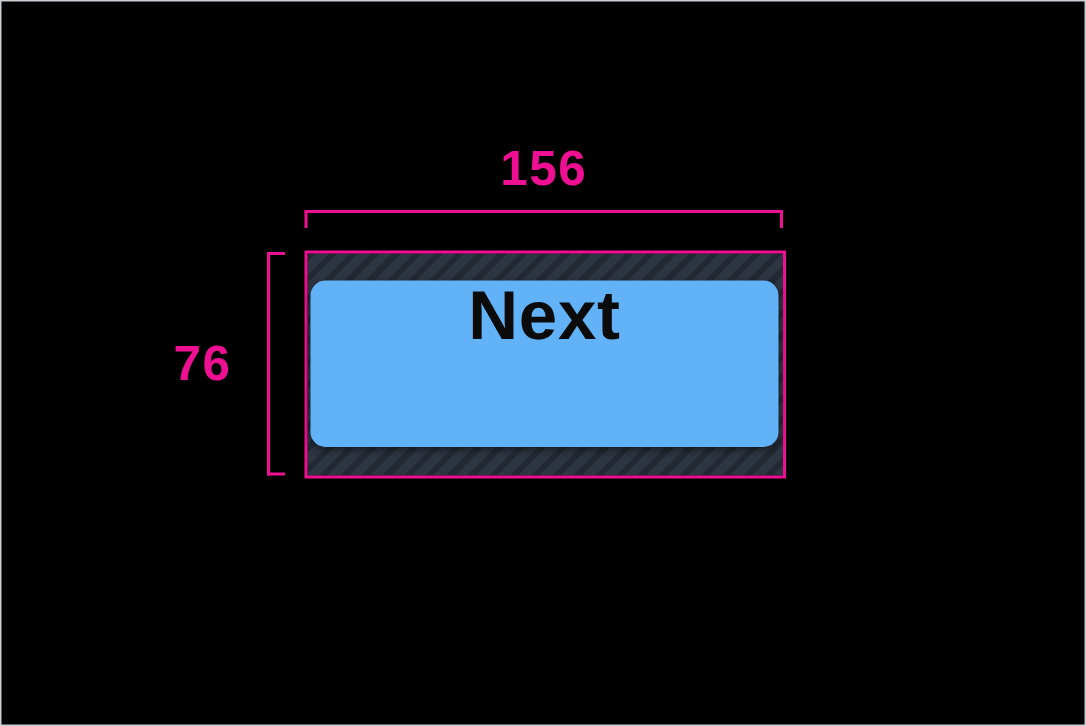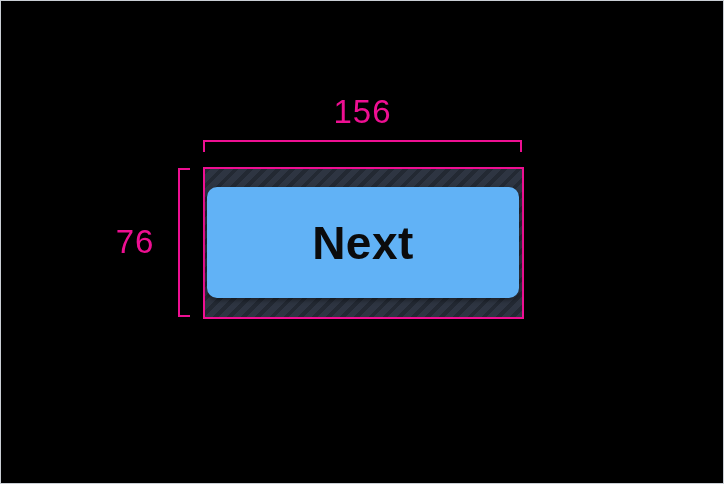--- a/index.html
+++ b/index.html
@@ -10,21 +10,21 @@
     background: #000000;
     border: 1px solid #c9ced4;
     overflow: hidden;
     font-family: "Liberation Sans", "DejaVu Sans", sans-serif;
   }
   .dim-label {
     position: absolute;
     color: #ee0f92;
     font-size: 33px;
     line-height: 33px;
-    font-weight: 400;
+    font-weight: 700;
     letter-spacing: 1px;
   }
   .width-dim-label {
     left: 202px; top: 94px; width: 319px;
     text-align: center;
   }
   .height-dim-label {
     left: 104px; top: 224px; width: 60px;
     text-align: center;
   }
@@ -58,21 +58,20 @@
       #2e3542 4px, #2e3542 10px
     );
   }
   .next-button {
     position: absolute;
     left: 2px; right: 3px; top: 18px; bottom: 19px;
     background: #61b2f6;
     border: none;
     border-radius: 10px;
     display: flex;
-    align-items: center;
     justify-content: center;
     box-shadow: 0 2px 5px rgba(0,0,0,0.45);
     cursor: pointer;
     padding: 0;
   }
   .next-button-label {
     color: #0b0b0c;
     font-size: 46px;
     line-height: 46px;
     font-weight: 600;

